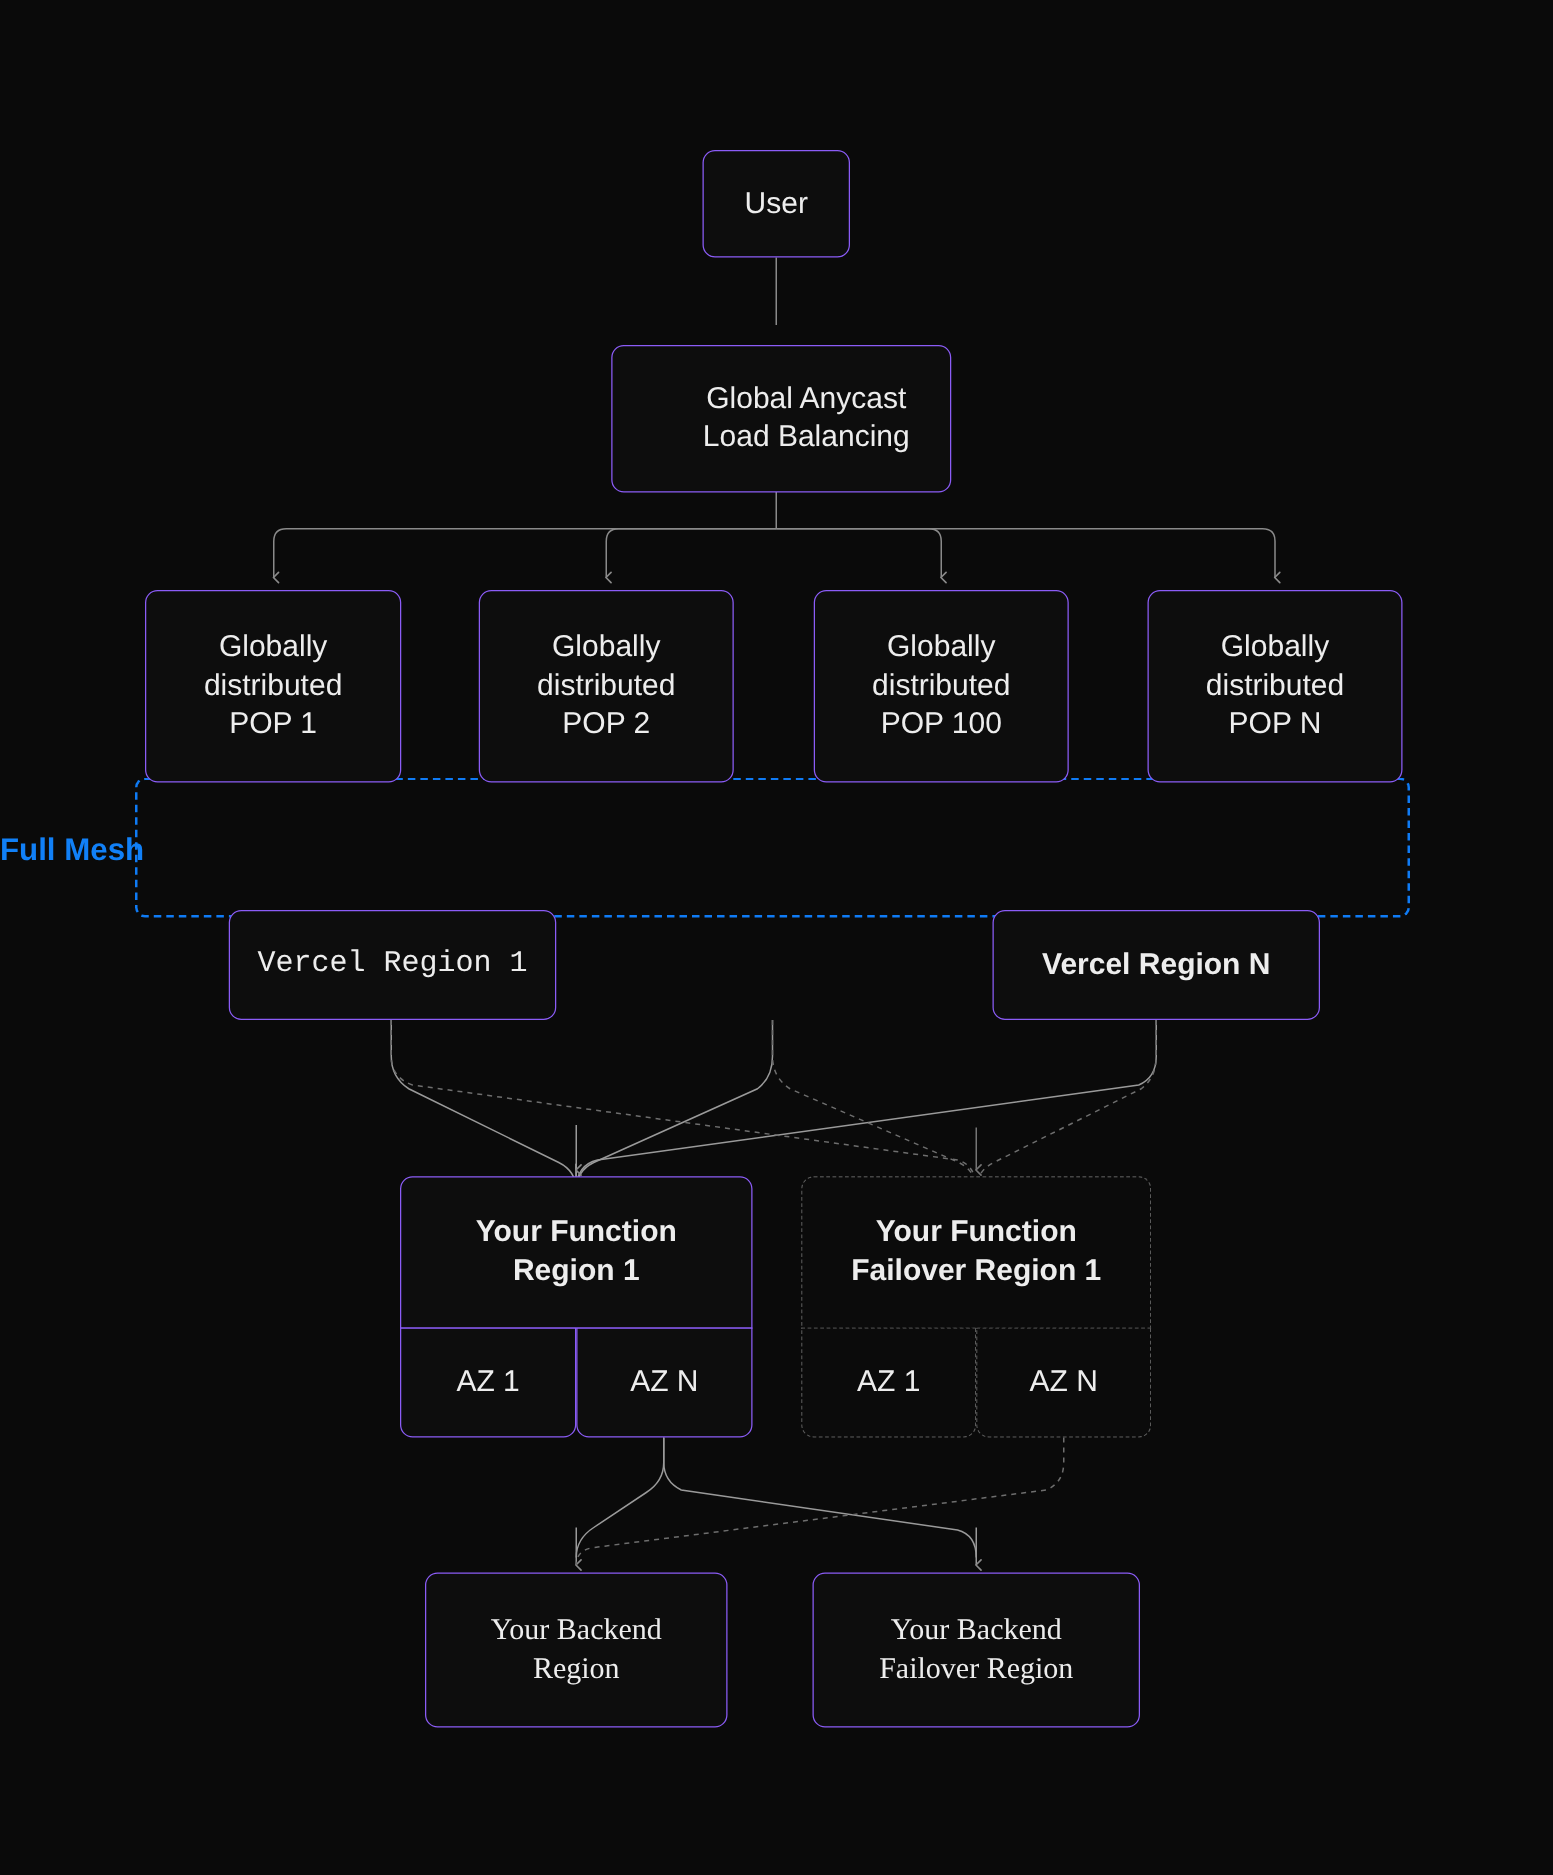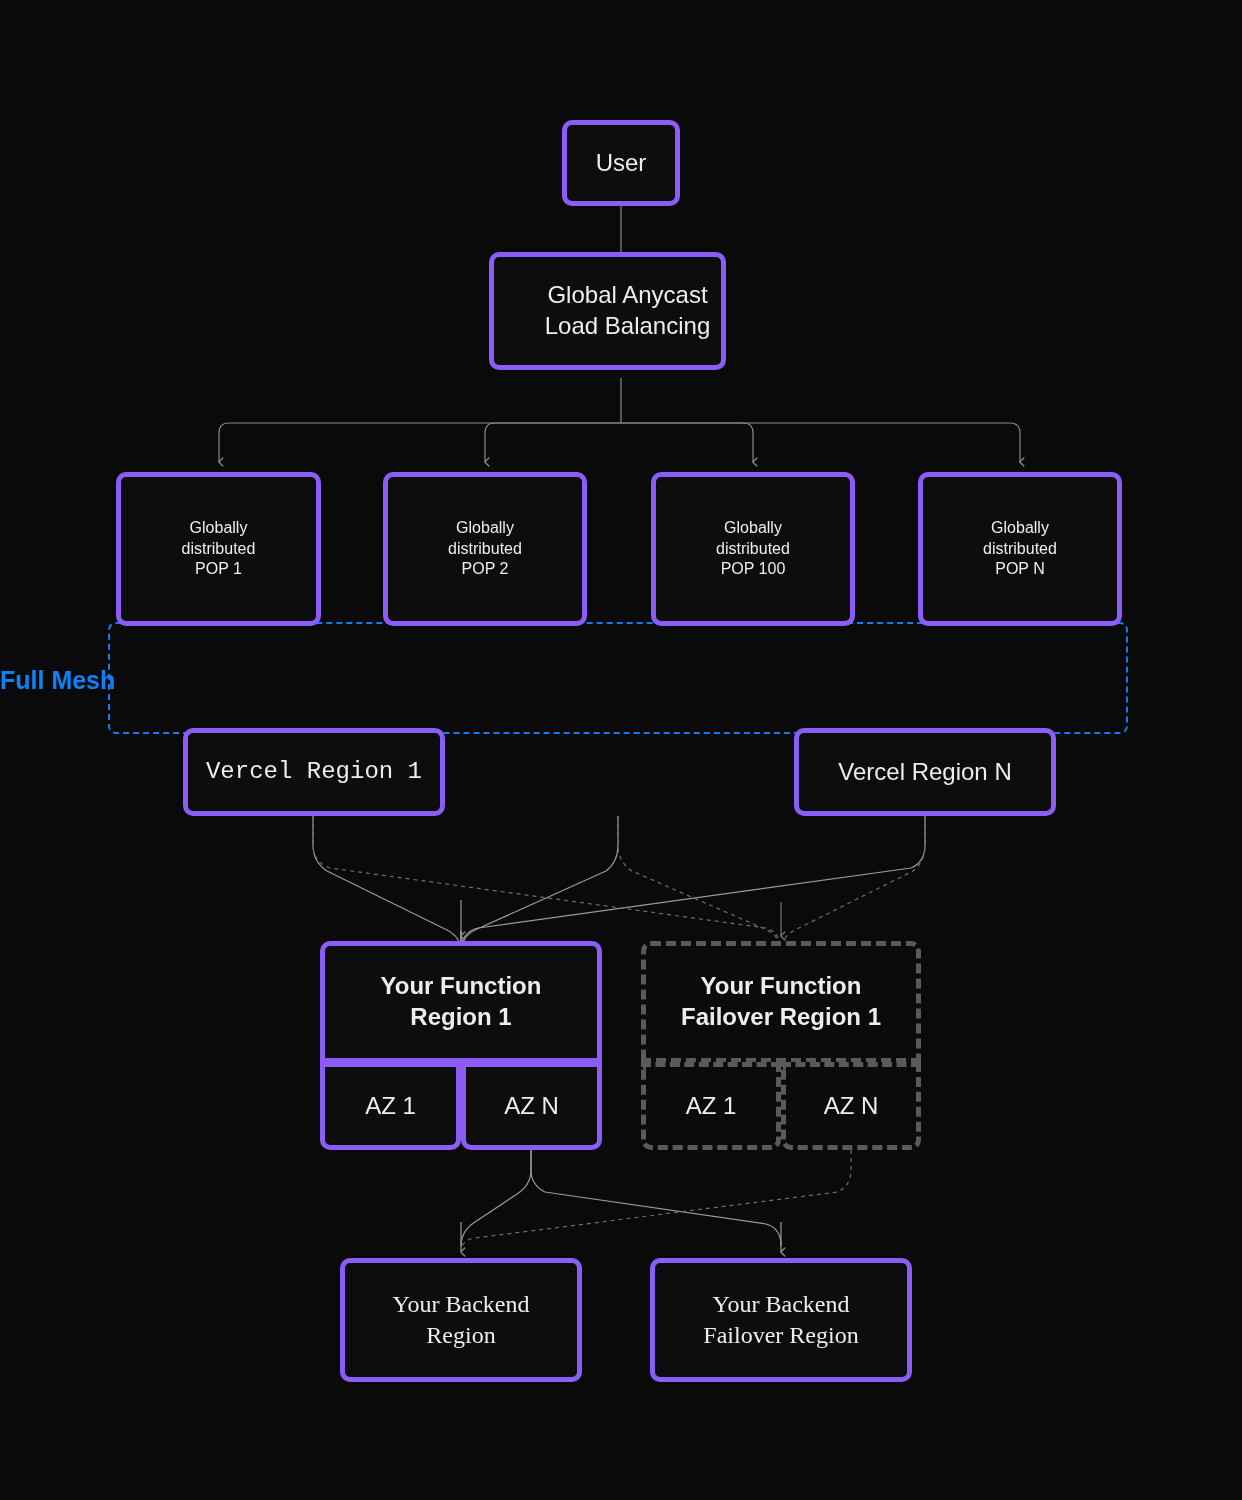--- a/index.html
+++ b/index.html
@@ -29,21 +29,21 @@
   }
 
   .node {
     position: absolute;
     display: flex;
     align-items: center;
     justify-content: center;
     text-align: center;
     color: #ededed;
     background: #0d0d0d;
-    border: 5px solid #8b5cf6;
+    border: 1px solid #8b5cf6;
     border-radius: 10px;
     line-height: 1.28;
     white-space: pre-line;
     z-index: 2;
   }
 
   .node.dashed {
     border-style: dashed;
     border-color: #5a5a5a;
     background: #0b0b0b;
@@ -53,21 +53,21 @@
     border-top-left-radius: 0;
     border-top-right-radius: 0;
   }
   .node.flat-bottom {
     border-bottom-left-radius: 0;
     border-bottom-right-radius: 0;
   }
 
   .t-user      { font-size: 24px; }
   .t-lb        { font-size: 24px; }
-  .t-pop       { font-size: 16px; }
+  .t-pop       { font-size: 24px; }
   .t-vercel    { font-size: 24px; }
   .t-func      { font-size: 24px; font-weight: bold; }
   .t-az        { font-size: 24px; }
   .t-backend   { font-size: 24px; font-family: Liberation Serif, serif; }
 
   
   .mesh-box {
     position: absolute;
     border: 2px dashed #0f7bf5;
     border-radius: 8px;
@@ -132,21 +132,21 @@
       <path d="M781,1222 L781,1252" marker-end="url(#arrow)"></path>
     </g>
 
     <g fill="none" stroke="#6e6e6e" stroke-width="1.2" stroke-dasharray="4 4">
       <path d="M851,1150 L851,1170 Q851,1186 837,1192 L475,1238 Q461,1240 461,1252"></path>
     </g>
   </svg>
 
   <div class="node t-user" style="left:562px; top:120px; width:118px; height:86px;">User</div>
 
-  <div class="node t-lb" style="left:489px; top:252px; width:237px; height:118px;padding-left:40px;">Global Anycast
+  <div class="node t-lb" style="left:489px; top:276px; width:272px; height:118px;padding-left:40px;">Global Anycast
 Load Balancing</div>
 
   <div class="node t-pop" style="left:116px; top:472px; width:205px; height:154px;">Globally
 distributed
 POP 1</div>
 
   <div class="node t-pop" style="left:383px; top:472px; width:204px; height:154px;">Globally
 distributed
 POP 2</div>
 
@@ -158,21 +158,21 @@
 distributed
 POP N</div>
 
   <div class="mesh-box" style="left:108px; top:622px; width:1020px; height:112px;"></div>
 
   <div class="mesh-label" style="left:0px; top:666px; width:1242px;">Full Mesh</div>
 
   <div class="node t-vercel" style="left:183px; top:728px; width:262px; height:88px;font-family:Liberation Mono, monospace;">Vercel Region 1</div>
 
 
-  <div class="node t-vercel" style="left:794px; top:728px; width:262px; height:88px;">Vercel Region N</div>
+  <div class="node t-vercel" style="left:794px; top:728px; width:262px; height:88px;font-weight:bold;">Vercel Region N</div>
 
   <div class="node t-func flat-bottom" style="left:320px; top:941px; width:282px; height:122px;">Your Function
 Region 1</div>
 
   <div class="node t-func flat-bottom dashed" style="left:641px; top:941px; width:280px; height:122px;">Your Function
 Failover Region 1</div>
 
   <div class="node t-az flat-top" style="left:320px; top:1062px; width:141px; height:88px;">AZ 1</div>
 
   <div class="node t-az flat-top" style="left:461px; top:1062px; width:141px; height:88px;">AZ N</div>

